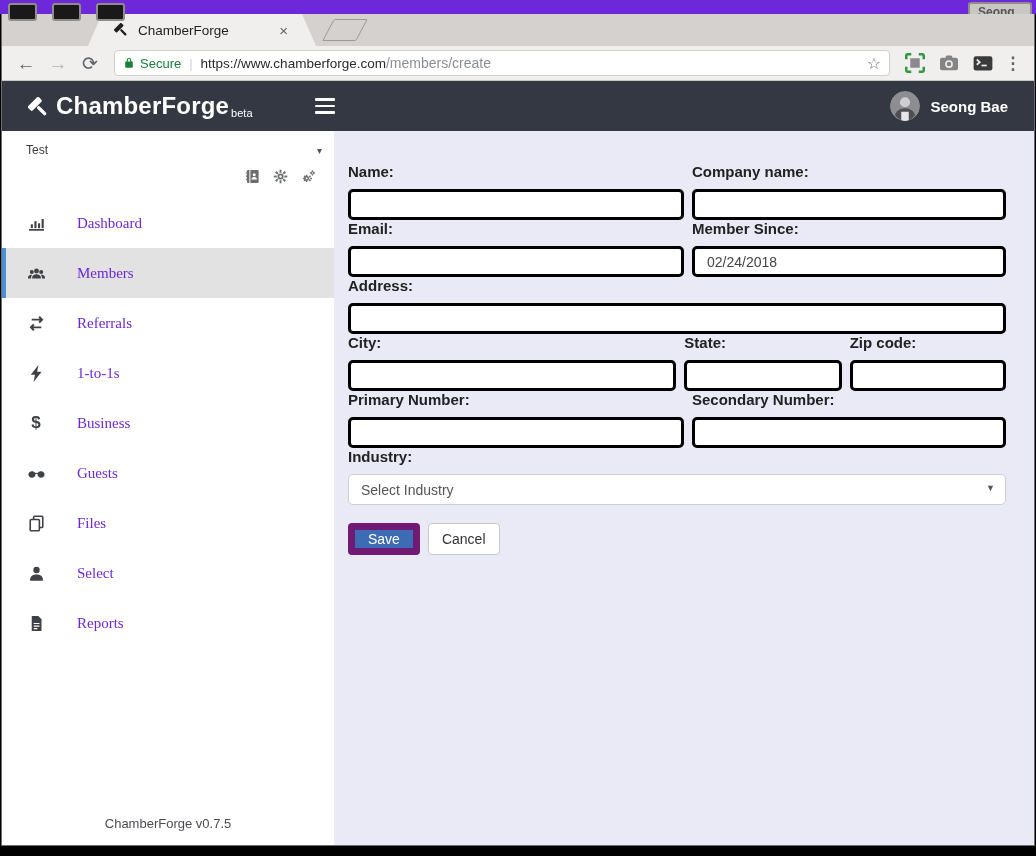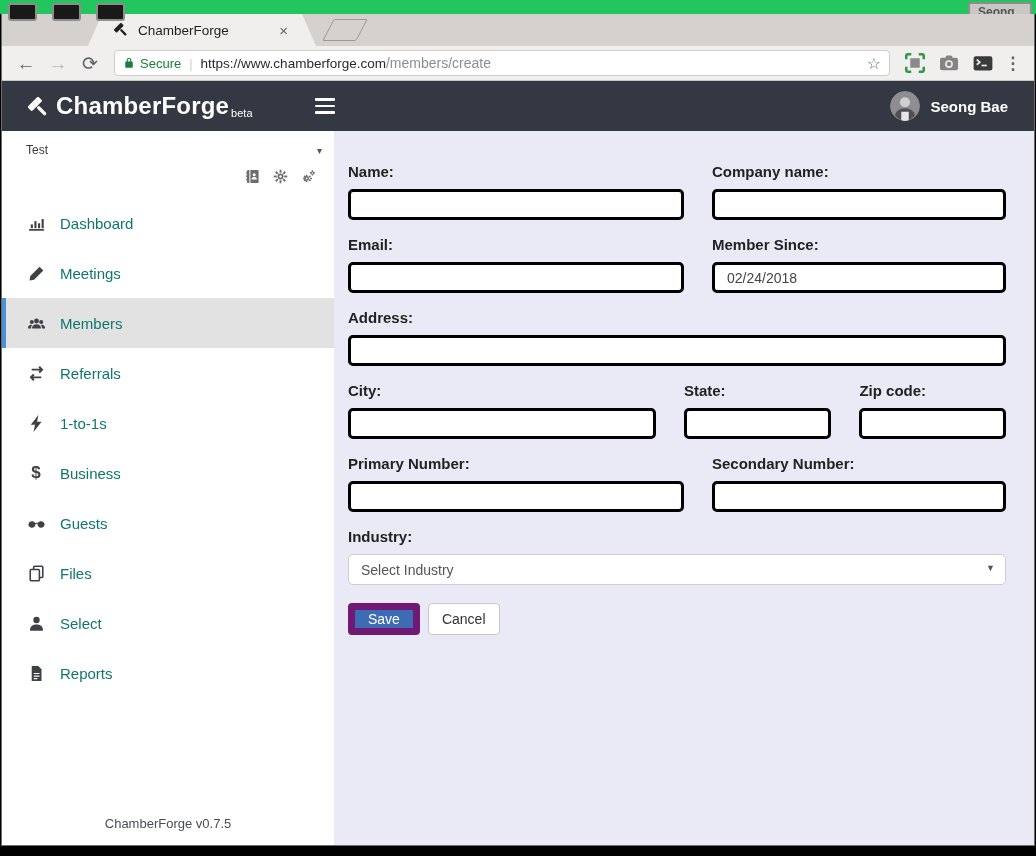--- a/index.html
+++ b/index.html
@@ -1,20 +1,20 @@
 <!DOCTYPE html>
 <html><head>
 <meta charset="utf-8">
 <style>
   * { margin:0; padding:0; box-sizing:border-box; }
   html,body { width:1036px; height:856px; }
   body { background:#000; font-family:"Liberation Sans", sans-serif; position:relative; overflow:hidden; }
 
   
-  .titlebar { position:absolute; top:0; left:0; width:100%; height:14px; background:#22c55e; z-index:5;text-decoration:underline; }
+  .titlebar { position:absolute; top:0; left:0; width:100%; height:14px; background:#6d28d9; z-index:5;text-decoration:underline; }
   .win-btn { position:absolute; top:3px; width:29px; height:18px; border:2px solid #8f8d8a; border-radius:3px; background:#191919; }
   .win-btn.b1 { left:8px; } .win-btn.b2 { left:52px; } .win-btn.b3 { left:96px; }
   .user-badge { position:absolute; top:0; right:4px; height:14px; width:64px; overflow:hidden; }
   .user-badge-inner { border:2px solid #8f8d8a; background:#c9c7c4; color:#555; font-size:12px; font-weight:bold;
     padding:1px 8px 6px 8px; border-radius:3px; margin-top:2px; }
 
   
   .window { position:absolute; left:2px; top:14px; width:1032px; height:831px; background:#f1efee;
     display:flex; flex-direction:column; box-shadow:0 0 0 1px #6e6c69; }
 
@@ -66,26 +66,26 @@
   .org-name { font-size:12px; color:#3a3a3a; }
   .org-caret { font-size:10px; color:#555; }
   .tool-icons { display:flex; justify-content:flex-end; gap:13px; padding:12px 18px 0 0; }
   .tool-icons svg { width:15px; height:15px; }
   .nav-list { margin-top:14px; }
   .nav-item { height:50px; display:flex; align-items:center; border-left:4px solid transparent; cursor:pointer; }
   .nav-item.active { background:#e2e2e2; border-left-color:#4a90d9; }
   .nav-icon { width:24px; margin-left:18px; display:flex; justify-content:center; align-items:center; flex:none; }
   .nav-icon svg { width:17px; height:17px; }
   .nav-icon .txt { font-size:17px; font-weight:bold; color:#3e4145; }
-  .nav-label { margin-left:12px; font-size:15px; color:#0f766e; }
+  .nav-label { margin-left:29px; font-size:15px; color:#6d28d9;font-family:Liberation Serif, serif; }
   .version { margin-top:auto; text-align:center; padding-bottom:14px; font-size:13px; color:#4a4d52; }
 
   
   .main { flex:1; background:#eaeaf7; padding:32px 28px 0 14px; overflow:hidden; }
-  .frow { display:flex; gap:28px; margin-bottom:16px; }
+  .frow { display:flex; gap:8px; }
   .fcol { display:flex; flex-direction:column; }
   .col-half-l { width:336px; } .col-half-r { flex:1; }
   .col-state { width:161px; } .col-zip { width:160px; }
   .col-full { flex:1; }
   .flabel { font-size:15px; font-weight:bold; color:#222; margin-bottom:9px; }
   .finput { height:31px; background:#fff; border:3px solid #000000; border-radius:5px; padding:0 12px;
     font-size:14px; color:#444; font-family:"Liberation Sans", sans-serif; width:100%; }
   .select-wrap { position:relative; width:100%; }
   .fselect { appearance:none; -webkit-appearance:none; height:31px; width:100%; background:#fff;
     border:1px solid #cfccd9; border-radius:5px; padding:0 12px; font-size:14px; color:#555;
@@ -247,28 +247,20 @@
             <svg viewBox="0 0 16 16" fill="#3e4145">
                 <rect x="1" y="13.2" width="14" height="1.6"></rect>
                 <rect x="2.6" y="8.8" width="2" height="3.6"></rect>
                 <rect x="6" y="5.8" width="2" height="6.6"></rect>
                 <rect x="9.4" y="7.8" width="2" height="4.6"></rect>
                 <rect x="12.8" y="3.8" width="2" height="8.6"></rect>
               </svg>
           </span>
           <span class="nav-label">Dashboard</span>
         </div>
-        <div class="nav-item">
-          <span class="nav-icon">
-            <svg viewBox="0 0 16 16" fill="#3e4145">
-                <path d="M10.9 1.6l3.5 3.5-8.7 8.7-4.3.8.8-4.3z"></path>
-              </svg>
-          </span>
-          <span class="nav-label">Meetings</span>
-        </div>
         <div class="nav-item active">
           <span class="nav-icon">
             <svg viewBox="0 0 16 16" fill="#3e4145">
                 <circle cx="3.6" cy="6.6" r="1.9"></circle>
                 <circle cx="12.4" cy="6.6" r="1.9"></circle>
                 <circle cx="8" cy="5.6" r="2.3"></circle>
                 <path d="M8 8.6c2.3 0 4.1 1.3 4.1 3.1v1H3.9v-1c0-1.8 1.8-3.1 4.1-3.1z"></path>
                 <path d="M2.9 9.1c-1.7.3-2.9 1.2-2.9 2.5v1h2.9v-.9c0-1 .4-1.8 1-2.4-.3-.1-.6-.2-1-.2z"></path>
                 <path d="M13.1 9.1c1.7.3 2.9 1.2 2.9 2.5v1h-2.9v-.9c0-1-.4-1.8-1-2.4.3-.1.6-.2 1-.2z"></path>
               </svg>

